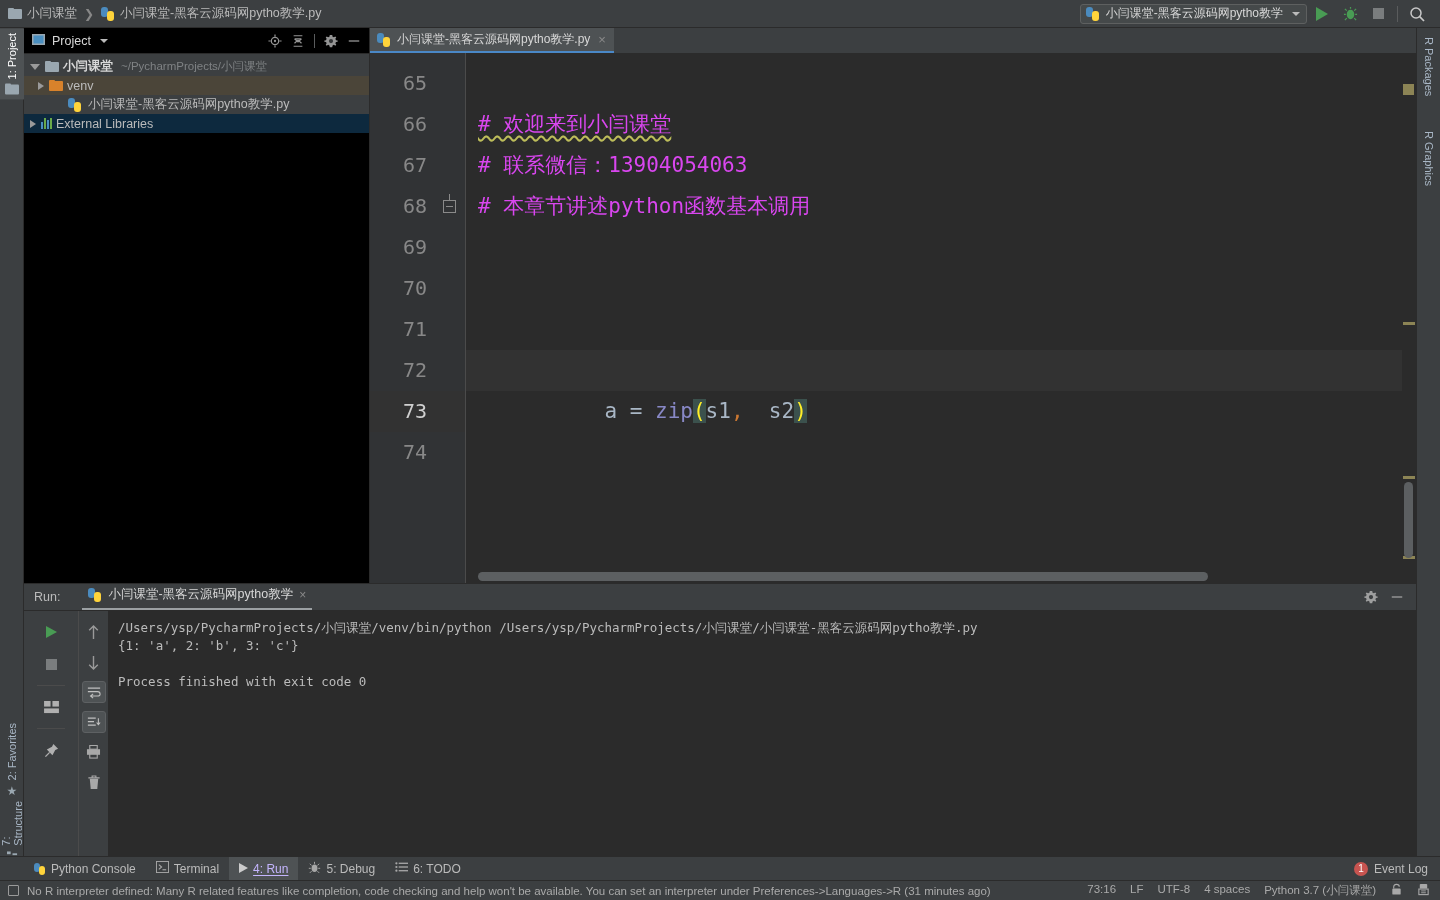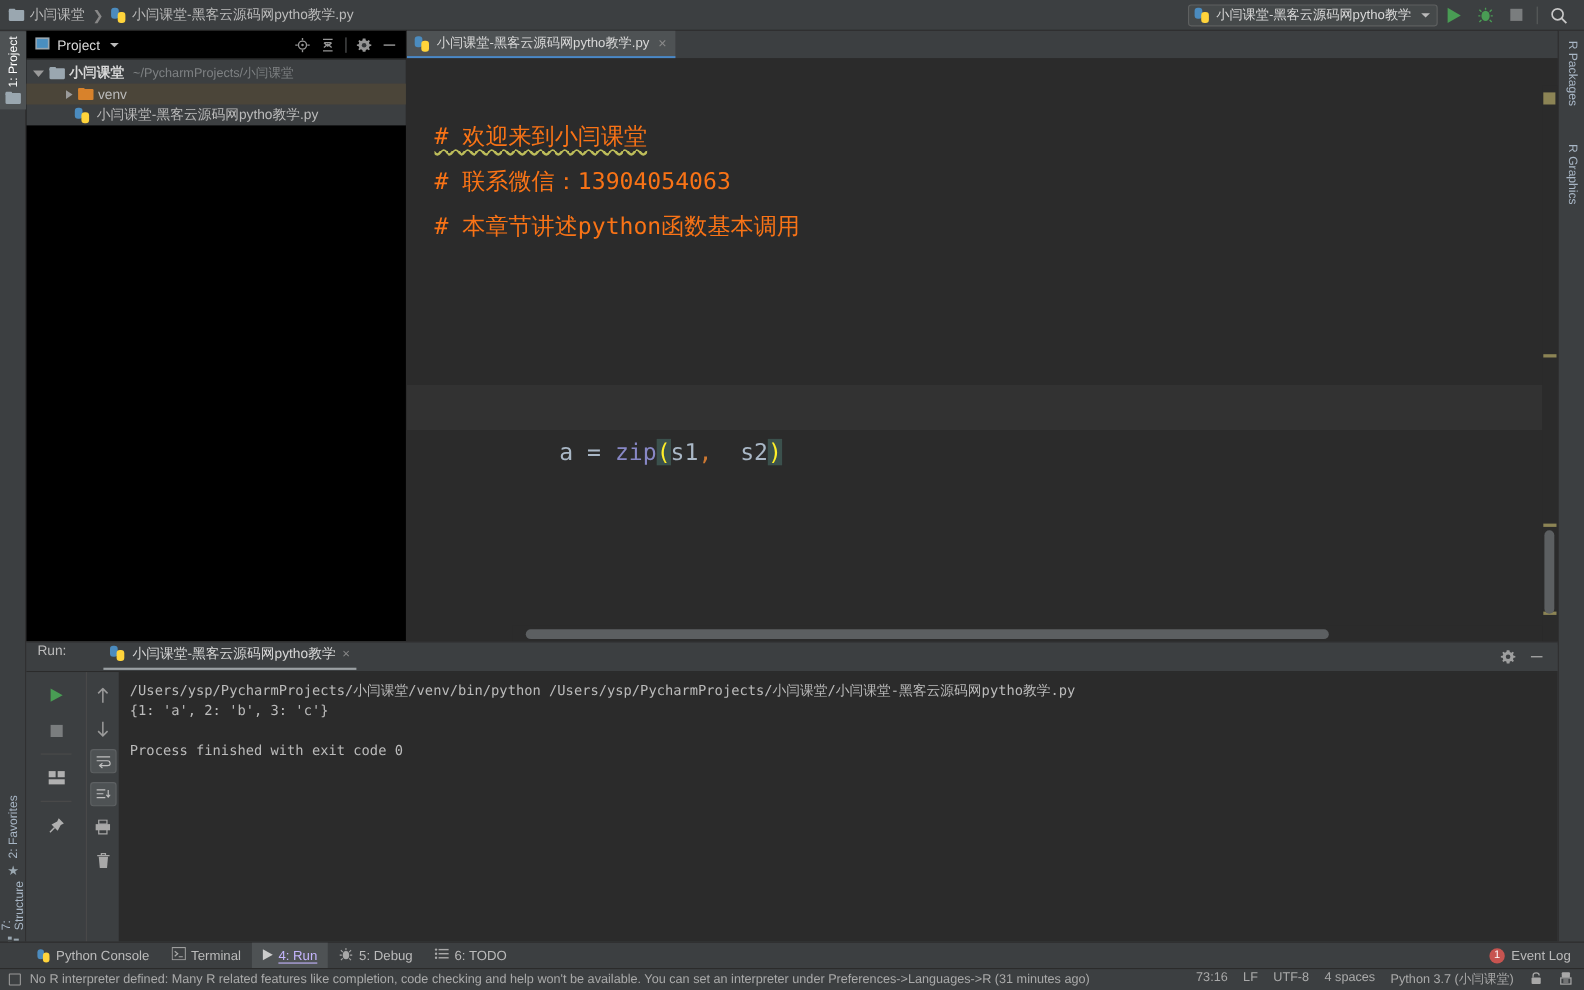--- a/index.html
+++ b/index.html
@@ -159,21 +159,21 @@
     background: #8a8a8a; transform: rotate(0deg);
   }
 
   .code {
     flex: 1; position: relative; padding-top: 10px;
     font-family: "DejaVu Sans Mono", "Liberation Mono", monospace;
     font-size: 21px; color: #a9b7c6; overflow: hidden;
   }
   .cline { height: 41px; line-height: 41px; padding-left: 12px; white-space: pre; position: relative; }
   .cline.cur { background: #323232; }
-  .cmt { color: #f97316; margin-left: 13px; }
+  .cmt { color: #d946ef; }
   .cmt.warn {
     text-decoration: underline wavy #bdbd5a; text-decoration-skip-ink: none;
     text-underline-offset: 4px;
   }
   .num { color: #6897bb; }
   .str { color: #6a8759; }
   .fn { color: #8888c6; }
   .pct { color: #cc7832; }
   .brkt-hl { background: #3b514d; color: #ffef28; }
   .squig {
@@ -196,21 +196,21 @@
     position: absolute; left: 12px; top: 3px; height: 9px; width: 730px;
     background: #5c5f61; border-radius: 5px;
   }
 
   
   .runpanel {
     position: absolute; left: 24px; top: 583px; width: 1392px; height: 273px;
     background: #3c3f41; border-top: 1px solid #2b2b2b;
   }
   .run-head {
-    height: 27px; display: flex; gap: 12px; padding-left: 10px;
+    height: 27px; display: flex; align-items: center; gap: 0px; padding-left: 10px;
     border-bottom: 1px solid #2b2b2b;
   }
   .run-label { font-size: 12.5px; color: #bbbbbb; margin-right: 22px; }
   .run-tab {
     display: flex; align-items: center; gap: 6px; font-size: 12.5px; color: #d8d8d8;
     padding: 0 6px 3px 6px; border-bottom: 2px solid #9ba0a3; height: 25px;
   }
   .run-head-right { margin-left: auto; display: flex; align-items: center; gap: 12px; padding-right: 12px; }
 
   .run-body { display: flex; height: 245px; }
@@ -381,51 +381,78 @@
 
     <div class="proj-tree">
 
       <div class="trow">
         <span class="tri open"></span>
         <span class="folder-icon"></span>
         <span style="font-weight:bold;color:#d8d8d8">小闫课堂</span>
         <span class="path-dim">~/PycharmProjects/小闫课堂</span>
       </div>
 
-      <div class="trow venv" style="padding-left:36px">
+      <div class="trow venv" style="padding-left:14px">
         <span class="tri"></span>
         <span class="folder-icon orange"></span>
         <span>venv</span>
       </div>
 
       <div class="trow" style="padding-left:44px">
         <span class="py-icon script" style="margin-right:2px">
             <i class="pb"></i>
             <i class="pf"></i>
           </span>
         <span>小闫课堂-黑客云源码网pytho教学.py</span>
       </div>
 
+      <div class="trow sel">
+        <span class="tri"></span>
+        <span class="lib-icon">
+          <i style="height:7px;background:#4a8fc0"></i>
+            <i style="height:11px;background:#6aaa4a"></i>
+          <i style="height:9px;background:#4a8fc0"></i>
+            <i style="height:11px;background:#6aaa4a"></i>
+        </span>
+        <span>External Libraries</span>
+      </div>
 
     </div>
   </div>
 
   <div class="editor-wrap">
     <div class="tabbar">
       <div class="etab">
         <span class="py-icon script">
             <i class="pb"></i>
             <i class="pf"></i>
           </span>
         <span>小闫课堂-黑客云源码网pytho教学.py</span>
         <span class="tab-x">×</span>
       </div>
     </div>
 
     <div class="code-area">
+      <div class="gutter">
+        <div class="gline">65</div>
+        <div class="gline">66</div>
+        <div class="gline">67</div>
+        <div class="gline" style="position:relative">
+          <span>68</span>
+          <span class="fold-mark">
+              <span class="fold-box"></span>
+            </span>
+        </div>
+        <div class="gline">69</div>
+        <div class="gline">70</div>
+        <div class="gline">71</div>
+        <div class="gline">72</div>
+        <div class="gline cur">73</div>
+        <div class="gline">74</div>
+      </div>
 
       <div class="code">
         <div class="cline"></div>
         <div class="cline"><span class="cmt warn"># 欢迎来到小闫课堂</span></div>
         <div class="cline"><span class="cmt"># 联系微信：13904054063</span></div>
         <div class="cline"><span class="cmt"># 本章节讲述python函数基本调用</span></div>
         <div class="cline"></div>
         <div class="cline"></div>
         <div class="cline">
           <span>s2 = [</span><span class="str">'a'</span><span class="pct">, </span><span class="str">'b'</span><span class="pct">, </span><span class="str">'c'</span><span>]</span>

